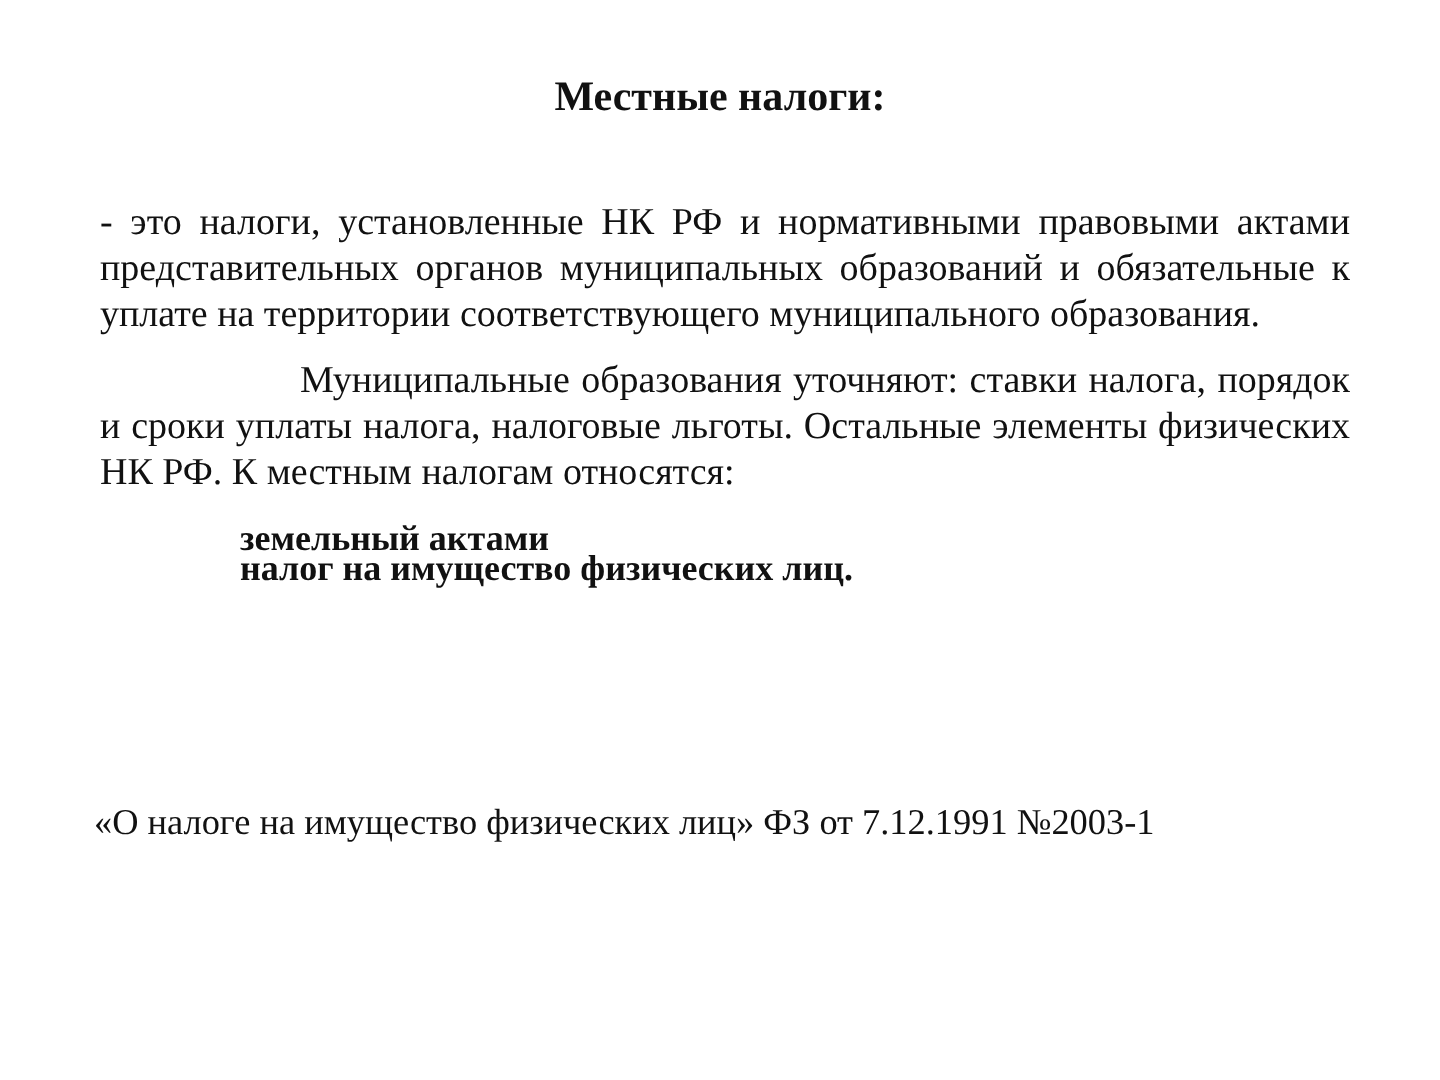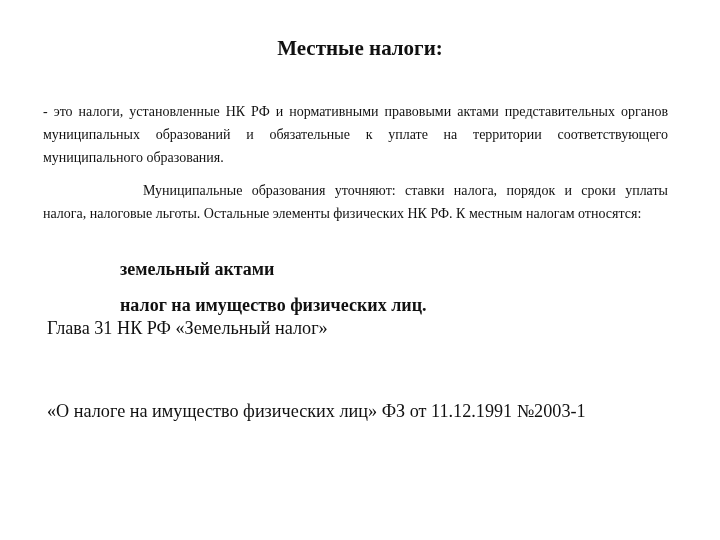--- a/index.html
+++ b/index.html
@@ -7,43 +7,42 @@
       width: 720px; height: 540px; background: #ffffff; overflow: hidden;
       font-family: "Liberation Serif", "DejaVu Serif", serif; color: #111111;
       position: relative;
     }
     .slide { position: absolute; left: 0; top: 0; width: 720px; height: 419px; border-radius: 29px; }
     .title {
       position: absolute; top: 36px; left: 0; width: 720px; text-align: center;
       font-weight: bold; font-size: 21px; letter-spacing: 0px;
     }
     .para {
-      position: absolute; left: 43px; width: 625px; font-size: 14px; line-height: 23px;
+      position: absolute; left: 50px; width: 625px; font-size: 19px; line-height: 23px;
       text-align: justify;
     }
     .p1 { top: 100px; }
     .p2 { top: 179px; text-indent: 100px; }
     .bold-item { position: absolute; left: 120px; font-weight: bold; font-size: 18px; }
     .b1 { top: 259px; }
-    .b2 { top: 295px; }
+    .b2 { top: 274px; }
     .line { position: absolute; left: 47px; width: 625px; font-size: 18.2px; line-height: 23px; text-align: justify; }
     .l1 { top: 317px; }
     .l2 { top: 346px; }
     .l3 { top: 400px; }
     .l4 { top: 427px; }
     .just-last { text-align-last: left; }
   </style>
 </head>
 <body>
 
 <div class="slide">
   <div class="title">Местные налоги:</div>
 
   <div class="para p1 just-last">- это налоги, установленные НК РФ и нормативными правовыми актами представительных органов муниципальных образований и обязательные к уплате на территории соответствующего муниципального образования.</div>
 
   <div class="para p2 just-last">Муниципальные образования уточняют:  ставки налога, порядок и сроки уплаты налога, налоговые льготы.  Остальные элементы физических НК РФ. К местным налогам относятся:</div>
 
   <div class="bold-item b1">земельный актами</div>
   <div class="bold-item b2">налог на имущество физических лиц.</div>
 
-  <div class="line l1 just-last">Глава 31 НК РФ «Земельный налог»</div>
-  <div class="line l3 just-last">«О налоге на имущество физических лиц» ФЗ от 11.12.1991 №2003-1</div>
+  <div class="line l3 just-last">«О налоге на имущество физических лиц» ФЗ от 7.12.1991 №2003-1</div>
 </div>
 
 </body></html>

